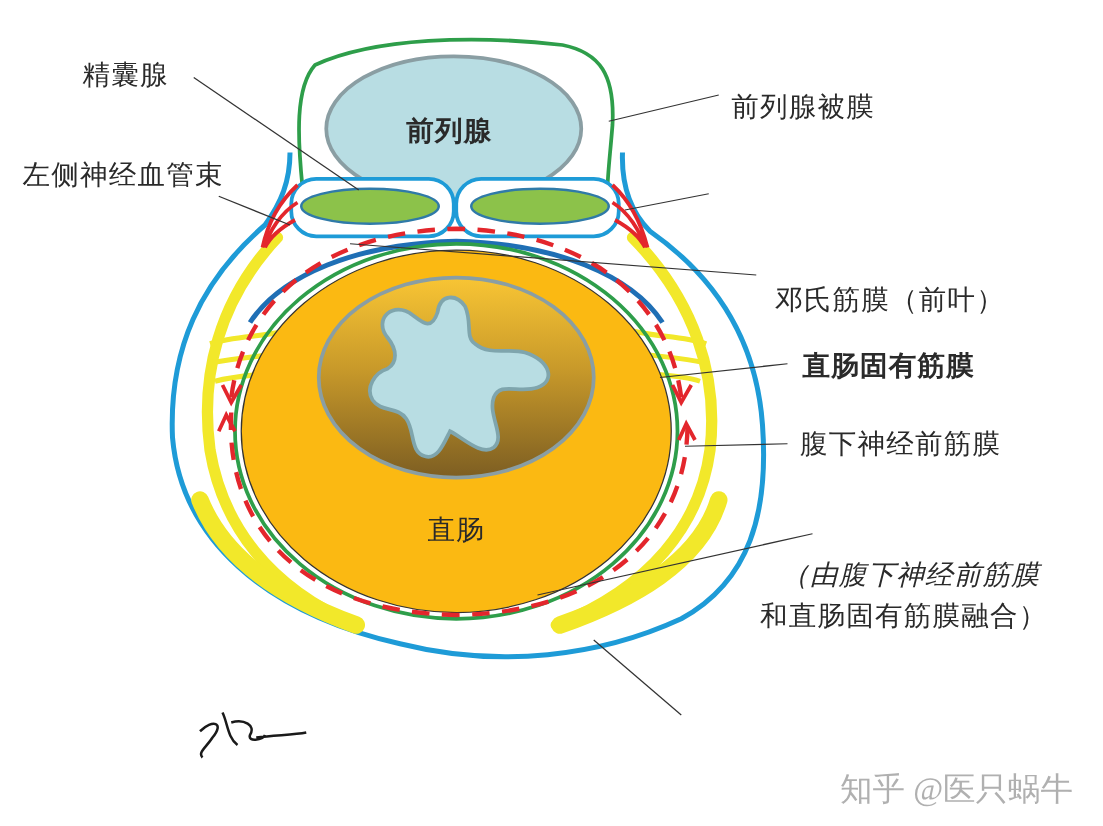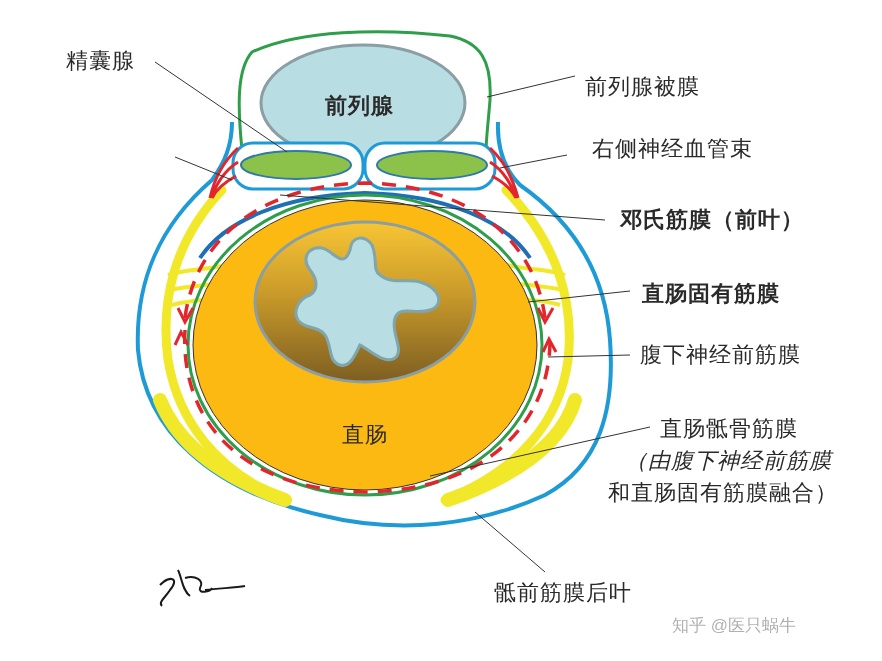--- a/index.html
+++ b/index.html
@@ -1,21 +1,21 @@
 <!DOCTYPE html>
 <html><head>
 <meta charset="utf-8">
 <style>
   html, body { margin: 0; padding: 0; background: #ffffff; }
   body { width: 882px; height: 661px; position: relative; overflow: hidden;
          font-family: "DejaVu Serif", "Liberation Serif", serif; }
   #stage { position: absolute; left: 0; top: 0; width: 882px; height: 661px; }
   .label { position: absolute; font-size: 22px; color: #2a2a2a; white-space: nowrap; line-height: 1.2; letter-spacing: 1px; }
-  .watermark { position: absolute; font-family: Liberation Sans, sans-serif;
-               font-size: 17px; color: rgba(150,150,150,0.75); white-space: nowrap; }
+  .watermark { position: absolute; font-family: Liberation Serif, serif;
+               font-size: 26px; color: rgba(150,150,150,0.75); white-space: nowrap; }
 </style>
 </head>
 <body>
 
 <div id="stage">
 <svg width="882" height="661" viewBox="0 0 882 661" xmlns="http://www.w3.org/2000/svg">
   <defs>
     <linearGradient id="mucosaGrad" x1="0" y1="0" x2="0" y2="1">
       <stop offset="0" stop-color="#f8c534"></stop>
       <stop offset="0.45" stop-color="#c99a2a"></stop>
@@ -69,29 +69,27 @@
     <line x1="630" y1="355" x2="548" y2="357"></line>
     <line x1="650" y1="427" x2="430" y2="476"></line>
     <line x1="545" y1="572" x2="475" y2="512"></line>
   </g>
 
   <path d="M160,585 C170,575 180,578 170,590 C165,598 158,602 162,606 M178,570 C182,578 182,590 190,596 M185,578 C195,575 205,580 200,588 C198,594 210,592 212,588 M205,590 C220,588 235,588 245,586" fill="none" stroke="#1a1a1a" stroke-width="2"></path>
 </svg>
 
 
 <div class="label" style="left:325px;top:92px;font-weight:bold;">前列腺</div>
-<div class="label" style="left:342px;top:422px;">直肠</div>
+<div class="label" style="left:342px;top:412px;">直肠</div>
 
 <div class="label" style="left:66px;top:48px;">精囊腺</div>
+<div class="label" style="left:18px;top:128px;">左侧神经血管束</div>
 <div class="label" style="left:585px;top:74px;">前列腺被膜</div>
-<div class="label" style="left:592px;top:136px;">右侧神经血管束</div>
-<div class="label" style="left:620px;top:206px;font-weight:bold;">邓氏筋膜（前叶）</div>
+<div class="label" style="left:620px;top:228px;">邓氏筋膜（前叶）</div>
 <div class="label" style="left:642px;top:280px;font-weight:bold;">直肠固有筋膜</div>
 <div class="label" style="left:640px;top:342px;font-family:Liberation Serif, serif;">腹下神经前筋膜</div>
 
-<div class="label" style="left:660px;top:416px;">直肠骶骨筋膜</div>
 <div class="label" style="left:625px;top:448px;font-style:italic;">（由腹下神经前筋膜</div>
 <div class="label" style="left:608px;top:480px;font-family:Liberation Serif, serif;">和直肠固有筋膜融合）</div>
 
-<div class="label" style="left:494px;top:580px;">骶前筋膜后叶</div>
 
 <div class="watermark" style="left:672px;top:614px;">知乎 @医只蜗牛</div>
 </div>
 
 </body></html>

